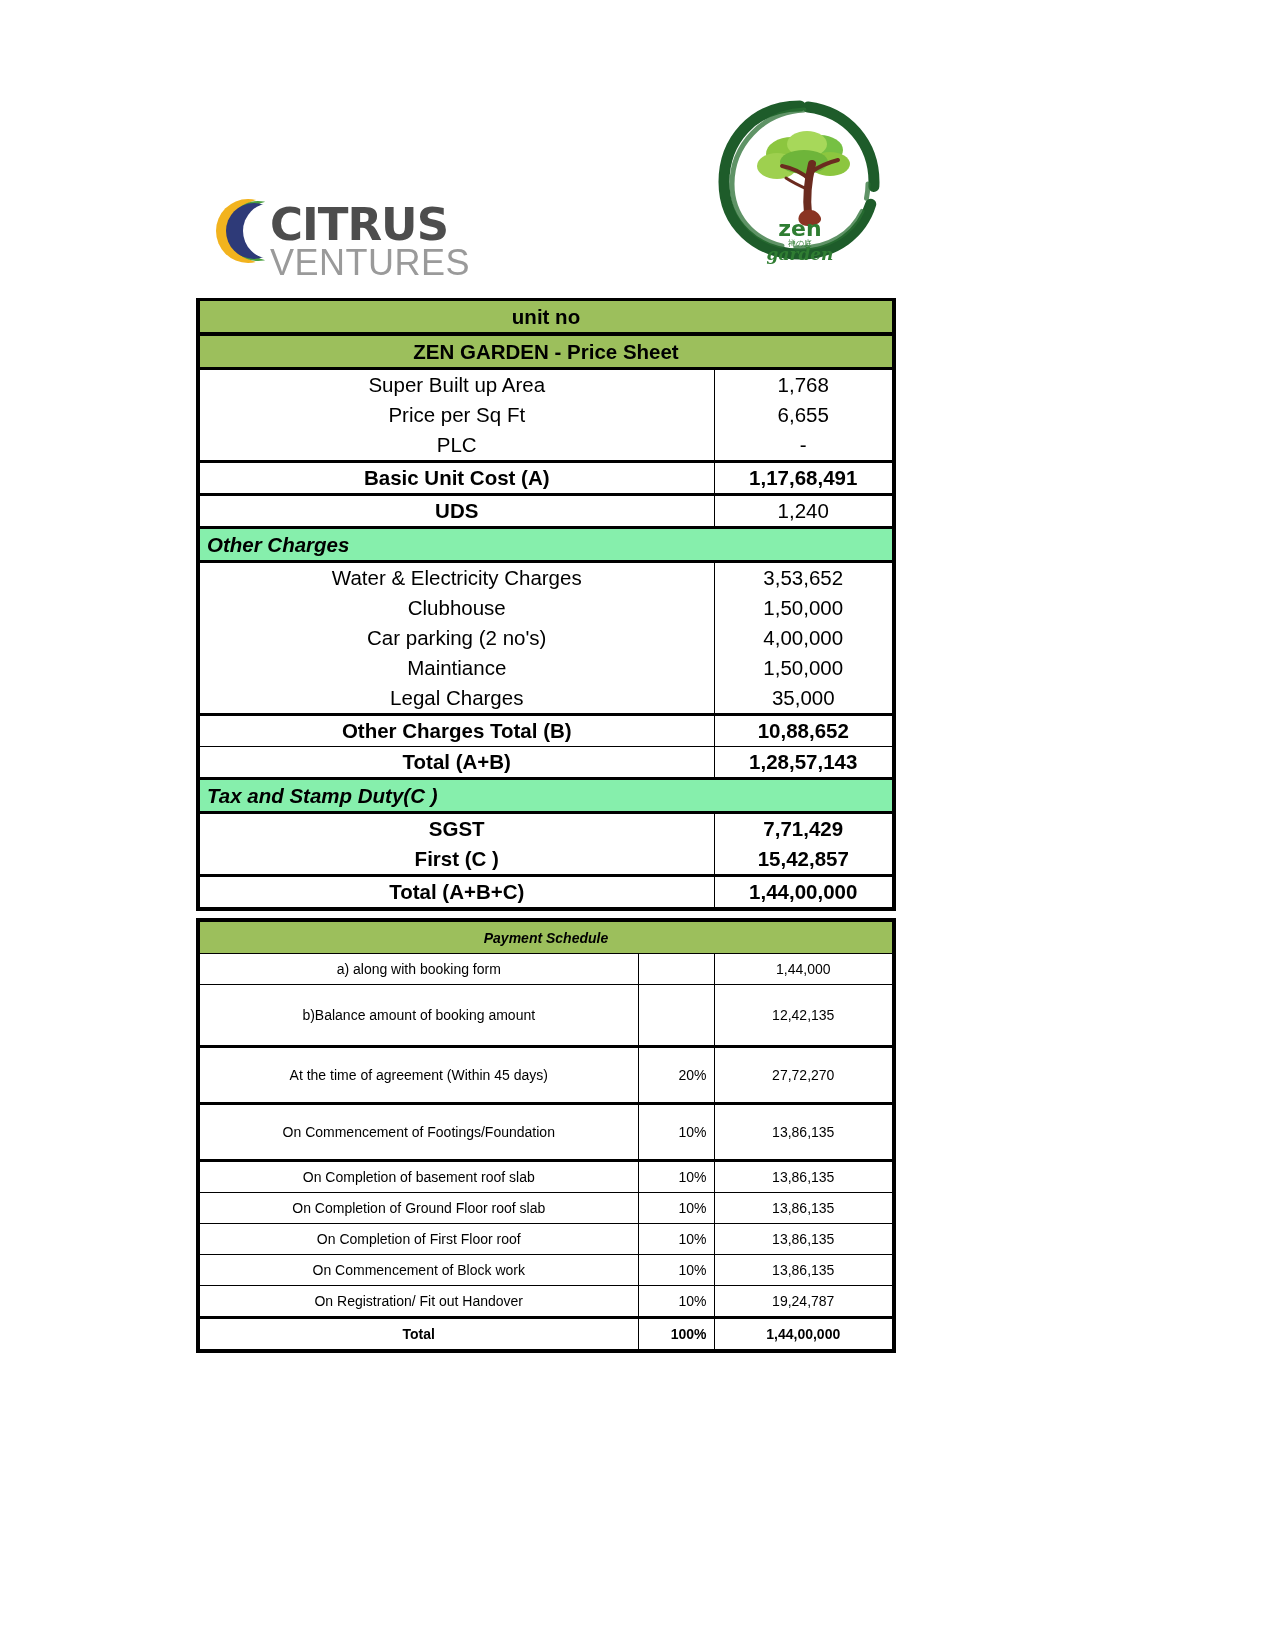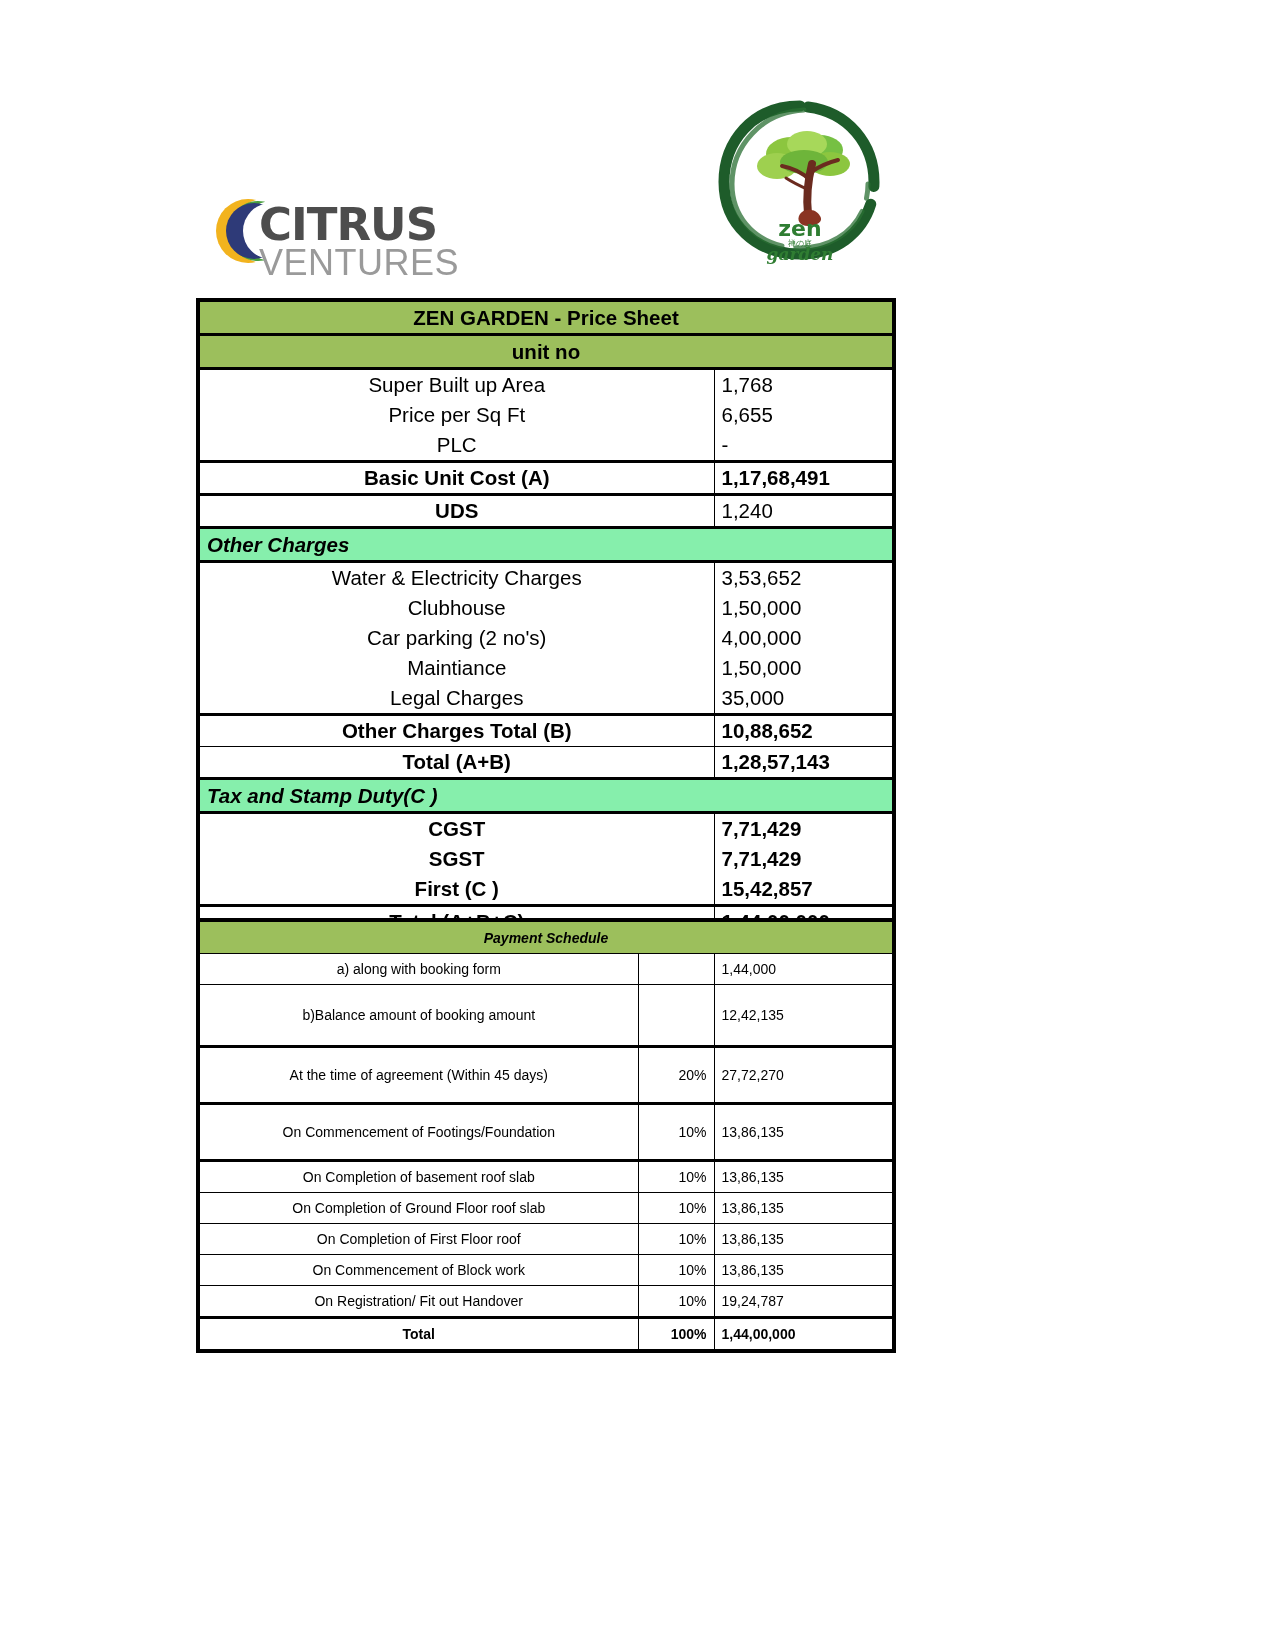--- a/index.html
+++ b/index.html
@@ -38,21 +38,21 @@
   }
   .citrus-mark {
     position: absolute;
     left: 0;
     top: 0;
     width: 78px;
     height: 78px;
   }
   .citrus-words {
     position: absolute;
-    left: 45px;
+    left: 56px;
     top: 10px;
     line-height: 1;
   }
   .citrus-title {
     font-family: "DejaVu Sans", sans-serif;
     font-weight: bold;
     font-size: 45px;
     letter-spacing: -1px;
     color: #4d4d4d;
     display: block;
@@ -103,21 +103,21 @@
     height: 29px;
   }
   .hdr-left {
     background: #86efac;
     font-weight: bold;
     font-style: italic;
     text-align: left;
     height: 29px;
   }
   .label { text-align: center; height: 28px; }
-  .value { text-align: left; height: 28px; }
+  .value { text-align: center; height: 28px; }
   .bold  { font-weight: bold; }
   .pct   { text-align: right; }
   .indent-a { padding-left: 26px; }
   .indent-b { padding-left: 34px; }
 
   .tall-1 { height: 58px; }
   .tall-2 { height: 52px; }
 </style>
 </head>
 <body>
@@ -169,24 +169,24 @@
   </div>
 </div>
 
 <table class="sheet" id="price-table">
   <colgroup>
       <col style="width:516px">
       <col style="width:180px">
     </colgroup>
   <tbody>
     <tr>
+      <td class="hdr thick-top edge-left edge-right" colspan="2">unit no</td>
+    </tr>
+    <tr>
       <td class="hdr outer-top edge-left edge-right" colspan="2">ZEN GARDEN - Price Sheet</td>
-    </tr>
-    <tr>
-      <td class="hdr thick-top edge-left edge-right" colspan="2">unit no</td>
     </tr>
 
     <tr>
       <td class="label thick-top edge-left no-bottom">Super Built up Area</td>
       <td class="value thick-top edge-right no-bottom">1,768</td>
     </tr>
     <tr>
       <td class="label edge-left no-top no-bottom">Price per Sq Ft</td>
       <td class="value edge-right no-top no-bottom">6,655</td>
     </tr>
@@ -236,24 +236,20 @@
     </tr>
     <tr>
       <td class="label bold edge-left">Total (A+B)</td>
       <td class="value bold edge-right">1,28,57,143</td>
     </tr>
 
     <tr>
       <td class="hdr-left thick-top thick-bottom edge-left edge-right" colspan="2">Tax and Stamp Duty(C )</td>
     </tr>
 
-    <tr>
-      <td class="label bold edge-left no-bottom">CGST</td>
-      <td class="value bold edge-right no-bottom">7,71,429</td>
-    </tr>
     <tr>
       <td class="label bold edge-left no-top no-bottom">SGST</td>
       <td class="value bold edge-right no-top no-bottom">7,71,429</td>
     </tr>
     <tr>
       <td class="label bold edge-left no-top">First (C )</td>
       <td class="value bold edge-right no-top">15,42,857</td>
     </tr>
     <tr>
       <td class="label bold thick-top outer-bottom edge-left">Total (A+B+C)</td>

